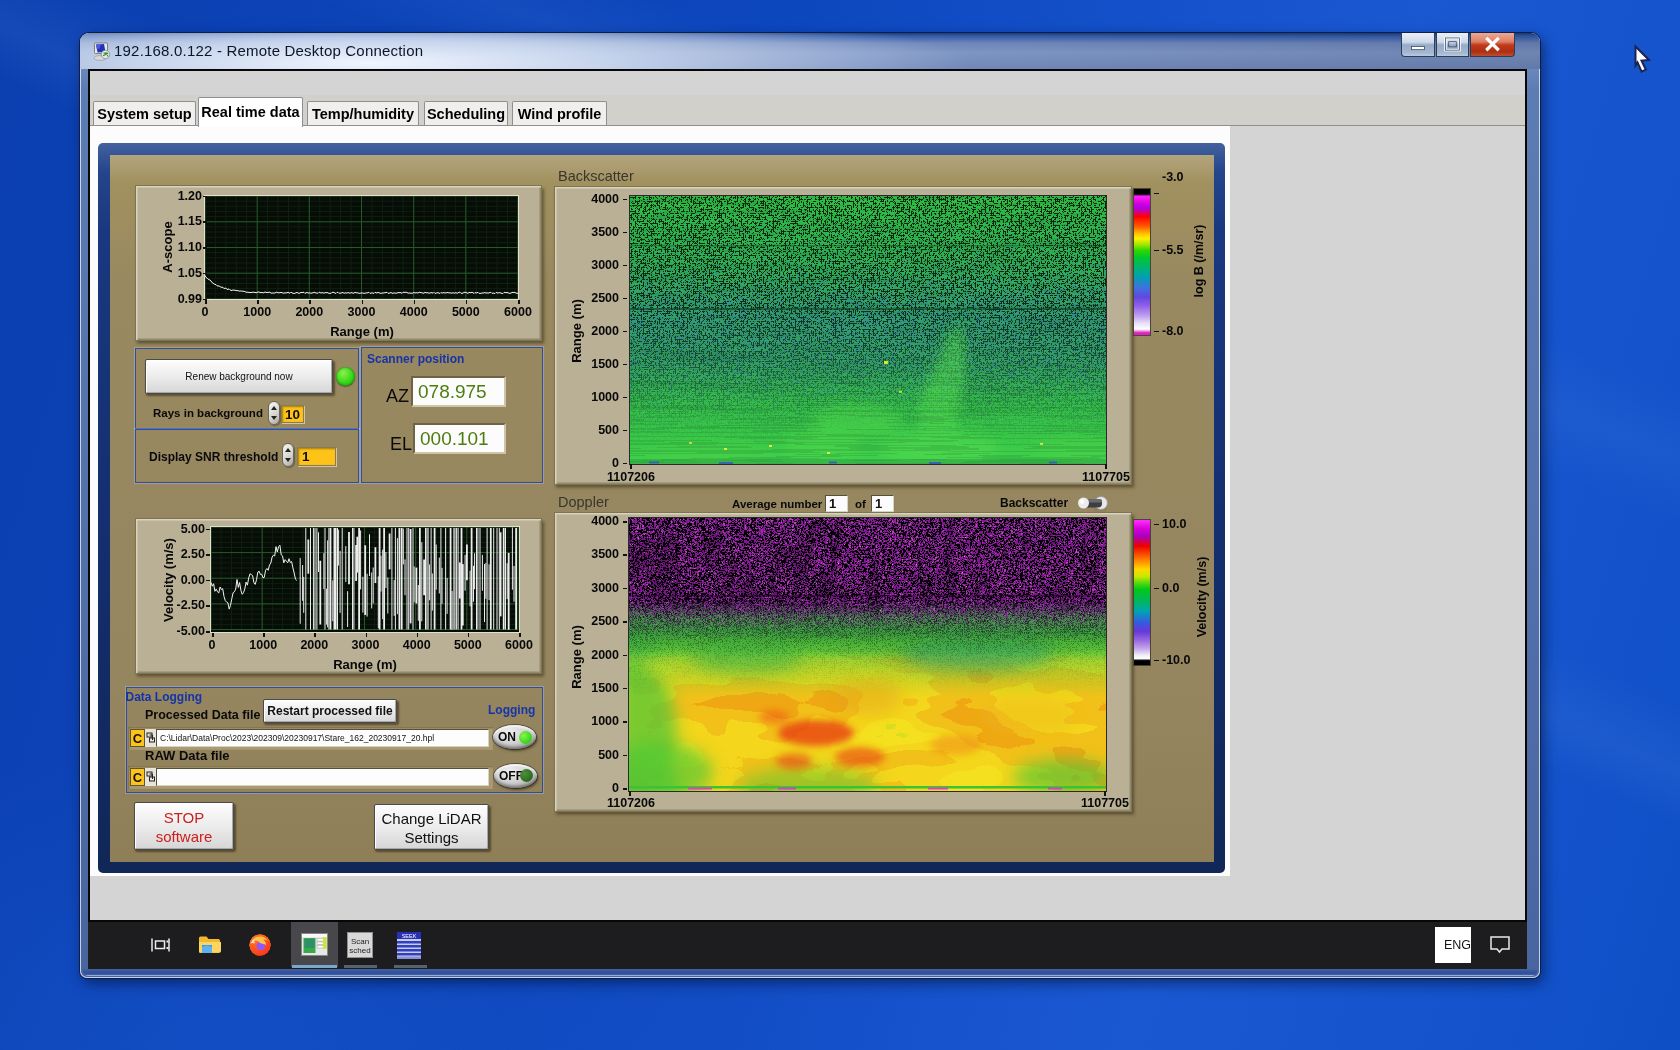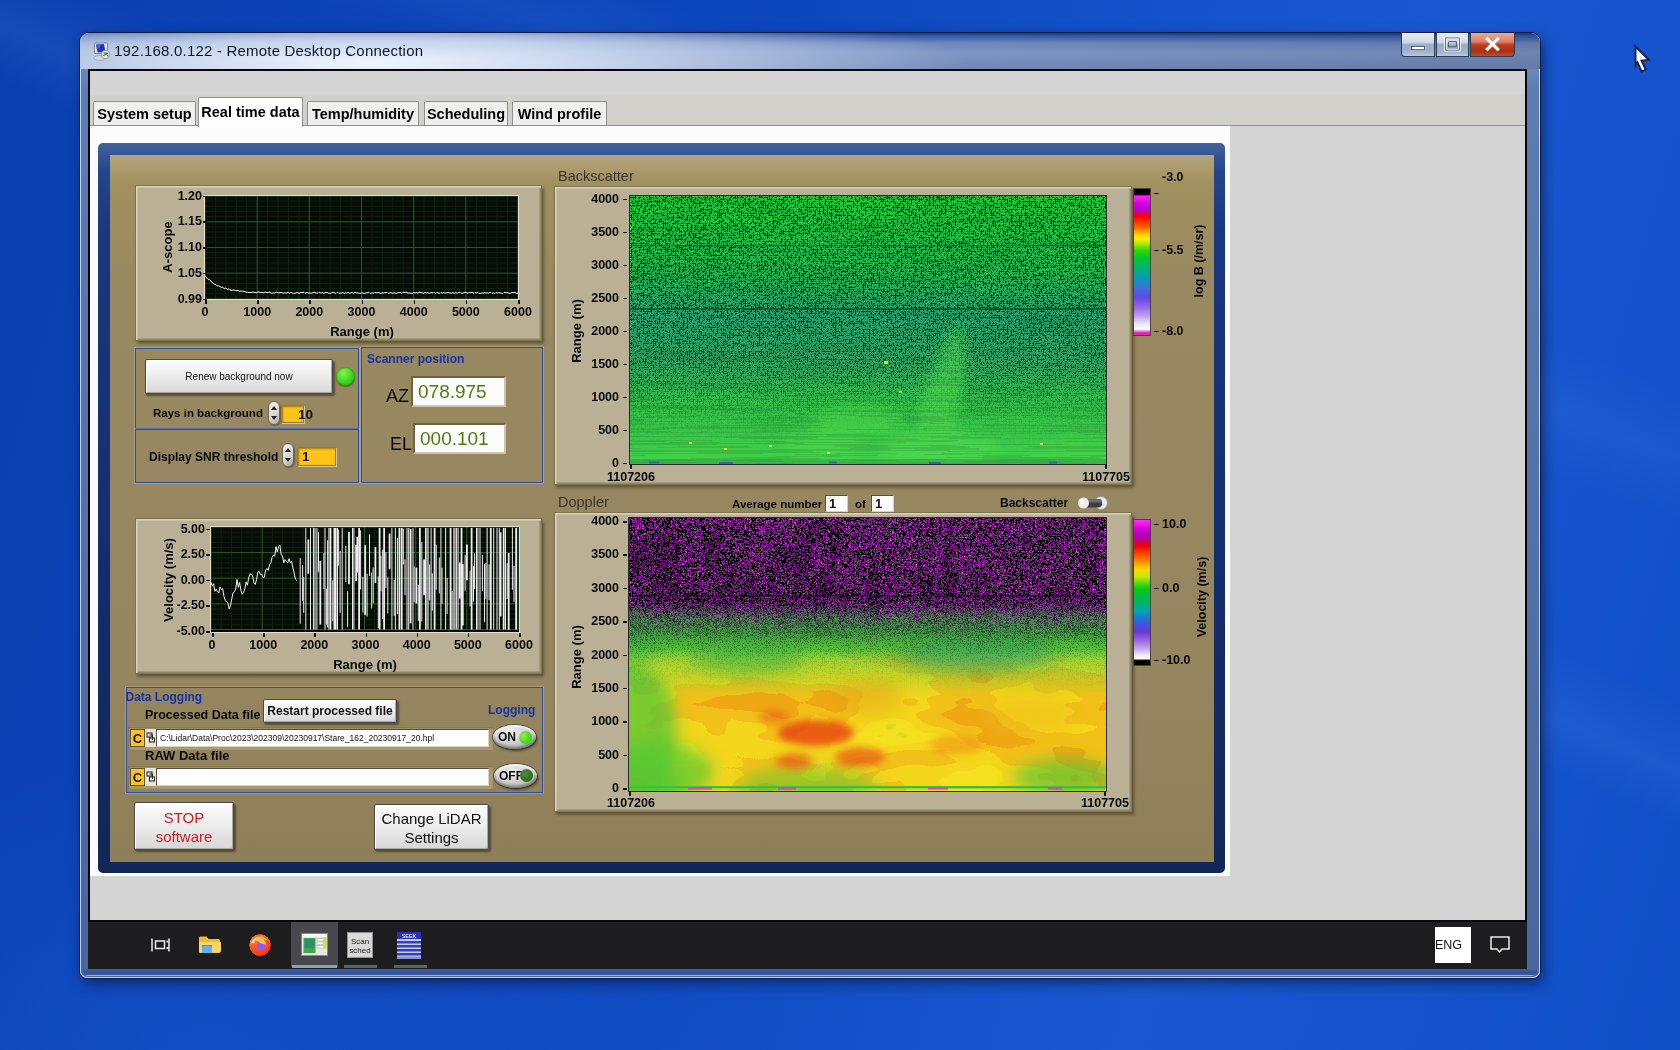--- a/index.html
+++ b/index.html
@@ -74,21 +74,21 @@
 .oval{position:absolute;width:43px;height:24px;border-radius:50%;
  background:radial-gradient(ellipse at 38% 30%,#efefef 0%,#d2d2d2 45%,#949494 100%);
  box-shadow:inset 0 -2px 3px rgba(0,0,0,.35), inset 0 2px 2px rgba(255,255,255,.8), 1.5px 2px 2.5px rgba(40,32,12,.6), 0 0 0 1px #55504a}
 .oval .t{position:absolute;left:5.5px;top:5px;font-size:12px;font-weight:bold;color:#0a0a0a}
 .oval .lamp{position:absolute;right:3.5px;top:5.5px;width:13px;height:13px;border-radius:50%;}
 
 .cblab{position:absolute;font-size:12.5px;font-weight:bold;color:#080808;line-height:12px}
 
 #taskbar{left:0;top:853px;width:1439px;height:47px;background:#1d1d1f}
 .underl{position:absolute;bottom:1px;height:3px;background:#6b89a0}
-#engbox{position:absolute;right:56px;top:5px;width:36px;height:36px;background:#fff;color:#151515;font-size:12.5px;text-align:left;line-height:36px}
+#engbox{position:absolute;right:56px;top:5px;width:36px;height:36px;background:#fff;color:#151515;font-size:12.5px;text-align:right;line-height:36px}
 </style></head>
 <body>
 <div class="abs" id="rdp">
   <div class="abs" id="rdptitle">
     <svg class="abs" style="left:12px;top:8px" width="20" height="20" viewBox="0 0 20 20">
       <ellipse cx="8" cy="17" rx="6" ry="2.4" fill="#d8d8d8" stroke="#909090" stroke-width=".6"></ellipse>
       <rect x="2.5" y="2" width="13" height="10.5" rx="1" fill="#e8e8e8" stroke="#6a6a6a" stroke-width=".8"></rect>
       <polygon points="4,3.5 12,3 13.5,11 5.5,11.5" fill="#2233bb"></polygon>
       <polygon points="4,3.5 9,3.2 7.5,7.5 4.8,8" fill="#4a5cd8"></polygon>
       <circle cx="13.5" cy="13.5" r="4.2" fill="#e4e9e4" stroke="#7a8a7a" stroke-width=".7"></circle>
@@ -231,21 +231,21 @@
 <div class="abs" style="left:408.5px;top:145px;width:1.5px;height:4px;background:#111"></div>
 <div class="axtitle" style="left:202.5px;top:169px;width:100px">Range (m)</div>
 <div class="axtitle rot" style="left:22.5px;top:85px;width:70px;height:14px">A-scope</div>
 <div class="bluebox" style="left:25.5px;top:193px;width:224px;height:81px"></div>
 <div class="bluebox" style="left:25.5px;top:274px;width:224px;height:54px"></div>
 <div class="btn" style="left:35.5px;top:204px;width:188px;height:35px;font-size:10px;line-height:33px">Renew background now</div>
 <div class="abs" style="left:226px;top:212px;width:19px;height:19px;border-radius:50%;
  background:radial-gradient(circle at 38% 32%,#8cf04e 0%,#35d818 55%,#1d9e0c 100%);box-shadow:inset 0 0 2px #0c5c06,0 1px 1px rgba(0,0,0,.4)"></div>
 <div class="blklab" style="left:43.5px;top:252px;font-size:11.5px">Rays in background</div>
 <div class="spin" style="left:158.5px;top:246px"></div>
-<div class="amber" style="left:171.5px;top:250px;width:23px;height:18px;font-size:13.5px;line-height:17px;padding-left:16px">10</div>
+<div class="amber" style="left:171.5px;top:250px;width:23px;height:18px;font-size:13.5px;line-height:17px;padding-left:3px">10</div>
 <div class="blklab" style="left:39.5px;top:295px;font-size:12px">Display SNR threshold</div>
 <div class="spin" style="left:172.5px;top:288px"></div>
 <div class="amber" style="left:187.5px;top:292px;width:39px;height:19px;font-size:13.5px;line-height:18px;padding-left:4px">1</div>
 <div class="bluebox" style="left:251.5px;top:192px;width:182px;height:136px"></div>
 <div class="bluelab" style="left:257.5px;top:197px">Scanner position</div>
 <div class="abs" style="left:276.5px;top:231px;font-size:18px;color:#0a0a0a">AZ</div>
 <div class="wbox" style="left:301.5px;top:221px;width:95px;height:31px;font-size:19px;line-height:27px;padding-left:5px">078.975</div>
 <div class="abs" style="left:280.5px;top:279px;font-size:18px;color:#0a0a0a">EL</div>
 <div class="wbox" style="left:303.5px;top:268px;width:93px;height:31px;font-size:19px;line-height:27px;padding-left:5px">000.101</div>
 <div class="abs gpanel" style="left:25.5px;top:363px;width:407px;height:156px"></div>

